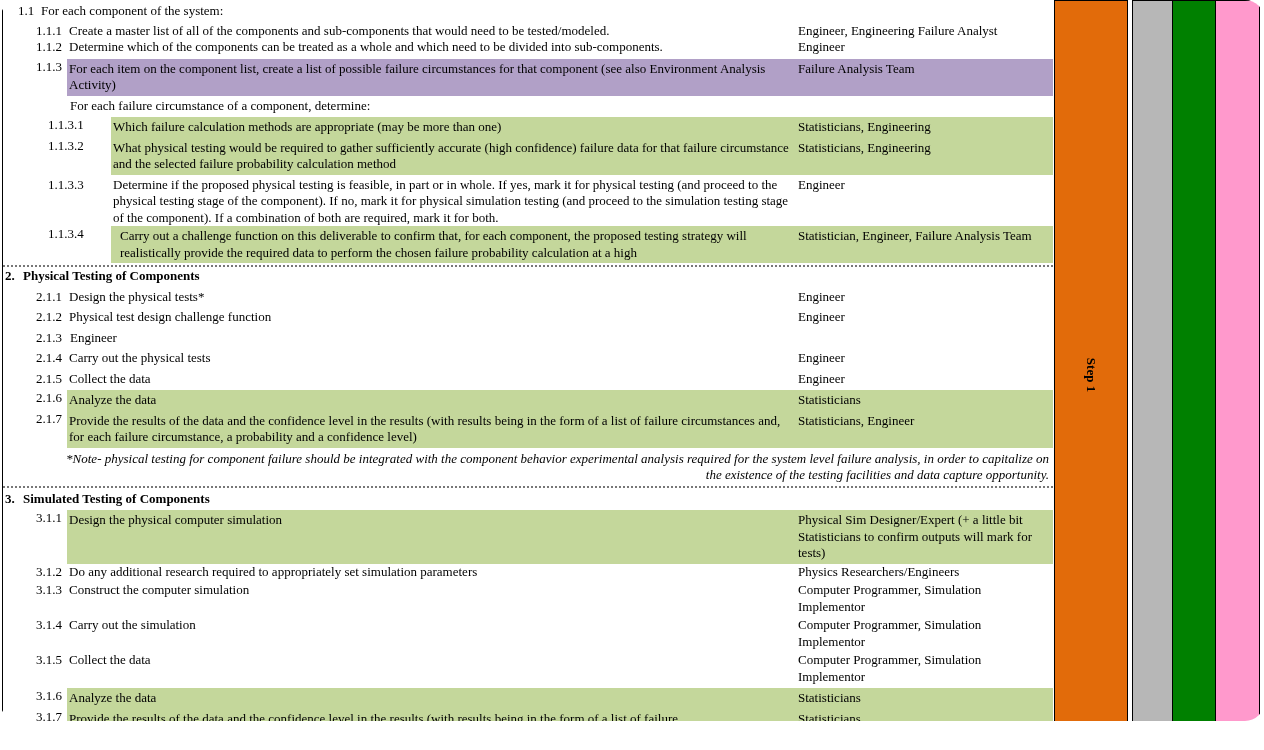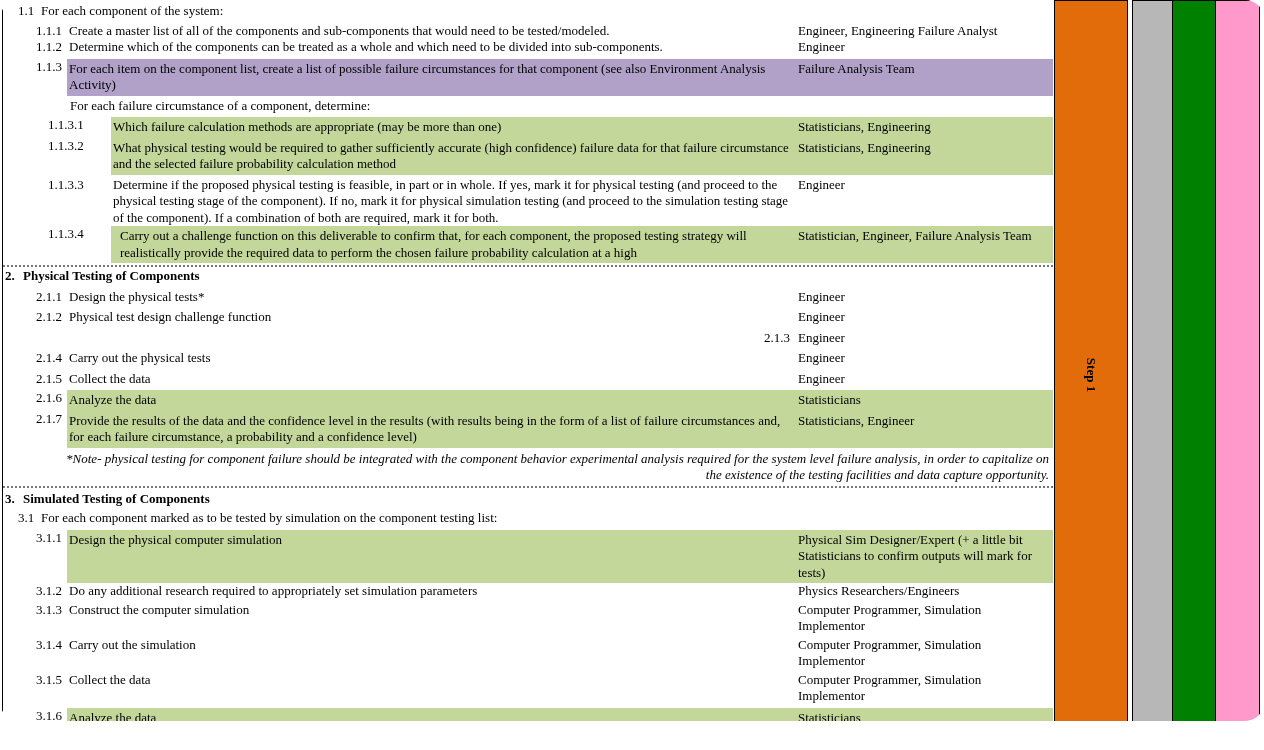--- a/index.html
+++ b/index.html
@@ -10,21 +10,21 @@
   .left-edge{position:absolute;left:2px;top:0;width:1px;height:100%;background:#000;}
   .content{position:absolute;left:3px;top:0;width:1050px;}
   .row{display:flex;align-items:stretch;margin-top:3px;}
   .num{flex:0 0 auto;white-space:nowrap;}
   .desc{flex:1 1 auto;padding:0 4px 0 2px;}
   .role{flex:0 0 258px;box-sizing:border-box;padding-left:3px;padding-right:2px;}
   .lv1{padding-left:2px;font-weight:bold;}
   .lv1 .num{width:16px;}
   .lv2{padding-left:15px;}
   .lv2 .num{width:21px;}
-  .lv3{padding-left:33px;justify-content:flex-end;}
+  .lv3{padding-left:33px;}
   .lv3 .num{width:31px;}
   .lv4{padding-left:45px;}
   .lv4 .num{width:63px;}
   .cont{padding-left:65px;}
   .note-row{padding-left:49px;font-style:italic;text-align:right;}
   .hl .desc,.hl .role{padding-top:2px;padding-bottom:2px;}
   .sep{height:0;border-top:2px dotted #777;margin-top:3px;}
   .mt0{margin-top:0;} .mt1{margin-top:1px;} .mt2{margin-top:2px;} .mt4{margin-top:4px;}
   .bar{position:absolute;top:0;height:750px;border:1px solid #000;box-sizing:border-box;}
   .bar-label{
@@ -125,25 +125,20 @@
       </div>
       <div class="row note-row">
         <div class="desc">*Note- physical testing for component failure should be integrated with the component behavior experimental analysis required for the system level failure analysis, in order to capitalize on the existence of the testing facilities and data capture opportunity.</div>
       </div>
       <div class="sep mt2"></div>
       <div class="row lv1">
         <span class="num">3.</span>
         <div class="desc">Simulated Testing of Components</div>
         <div class="role"></div>
       </div>
-      <div class="row lv2">
-        <span class="num">3.1</span>
-        <div class="desc">For each component marked as to be tested by simulation on the component testing list:</div>
-        <div class="role"></div>
-      </div>
       <div class="row lv3 hl">
         <span class="num">3.1.1</span>
         <div class="desc" style="background: rgb(196, 215, 155);">Design the physical computer simulation</div>
         <div class="role" style="background: rgb(196, 215, 155);">Physical Sim Designer/Expert (+ a little bit Statisticians to confirm outputs will mark for tests)</div>
       </div>
       <div class="row lv3 mt0">
         <span class="num">3.1.2</span>
         <div class="desc">Do any additional research required to appropriately set simulation parameters</div>
         <div class="role">Physics Researchers/Engineers</div>
       </div>

